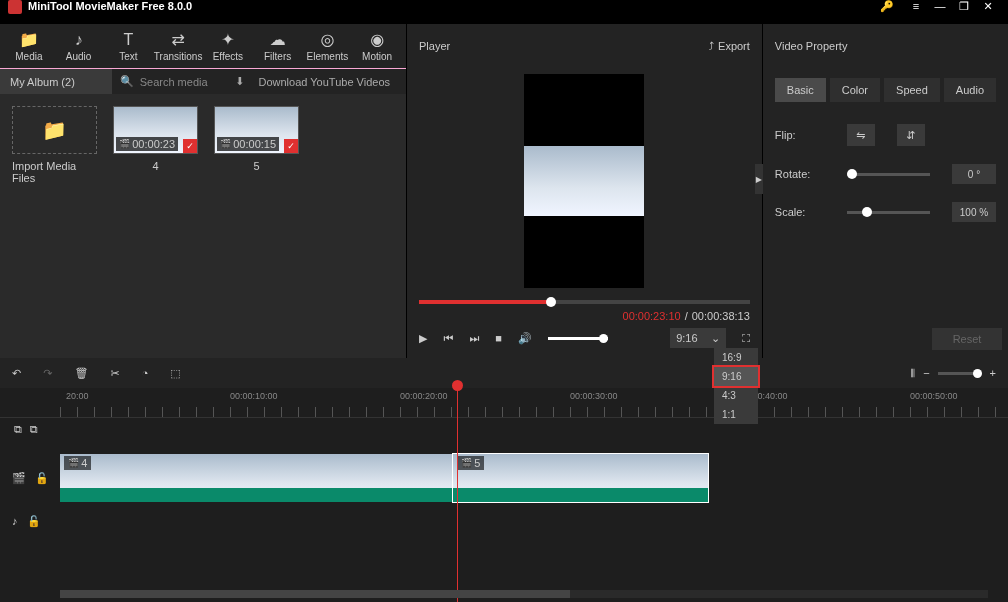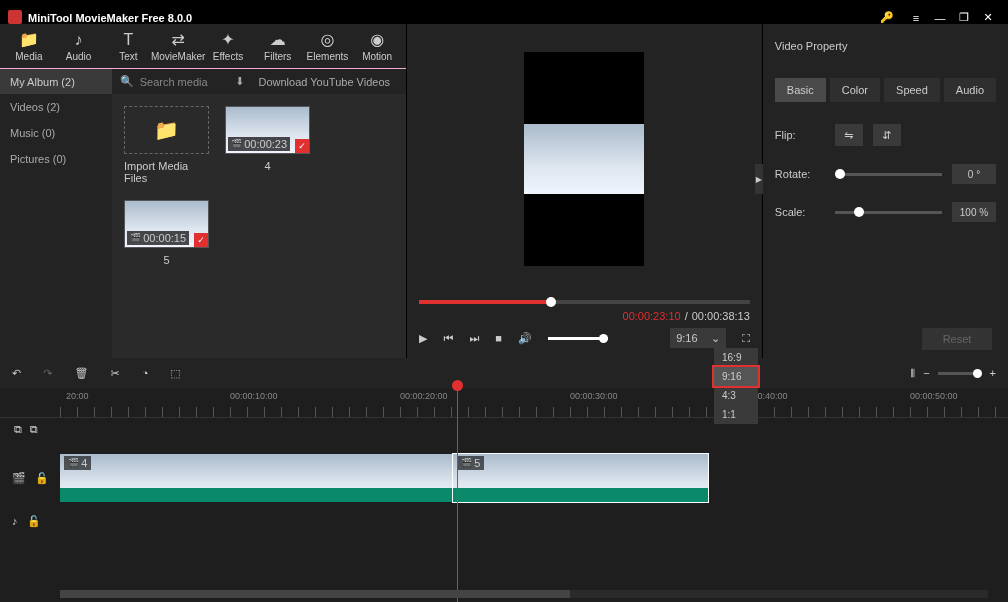--- a/index.html
+++ b/index.html
@@ -1,17 +1,17 @@
 <!DOCTYPE html>
 <html><head>
 <meta charset="utf-8">
 <style>
 *{margin:0;padding:0;box-sizing:border-box;font-family:Arial,sans-serif;font-size:11px;color:#ccc;-webkit-user-select:none;user-select:none}
 body{background:#1a1a1a;width:1008px;height:602px;overflow:hidden;position:relative}
-.titlebar{height:24px;background:#000;display:flex;align-items:flex-end;padding:0 8px}
+.titlebar{height:24px;background:#000;display:flex;align-items:flex-start;padding:0 8px}
 .titlebar .logo{width:14px;height:14px;background:#cc3333;border-radius:2px;margin-right:6px}
 .titlebar .title{font-weight:bold;color:#fff;flex:1}
 .titlebar .key-icon{color:#e0b030;margin-right:10px}
 .titlebar .win-btn{width:24px;text-align:center;color:#fff}
 .main-row{display:flex;height:334px}
 .left-pane{width:407px;background:#2a2a2a;display:flex;flex-direction:column;border-right:1px solid #000}
 .toolbar{height:44px;background:#232323;display:flex;align-items:center;padding:0 4px}
 .tool-btn{width:50px;height:44px;display:flex;flex-direction:column;align-items:center;justify-content:center;gap:2px}
 .tool-btn.active{color:#e03030}
 .tool-btn .ico{font-size:16px}
@@ -45,27 +45,27 @@
 .ctrl-row{display:flex;align-items:center;gap:16px}
 .ctrl-row .spacer{flex:1}
 .vol-bar{width:60px;height:3px;background:#fff;position:relative}
 .vol-bar::after{content:"";position:absolute;right:0;top:-3px;width:9px;height:9px;background:#fff;border-radius:50%}
 .aspect-sel{width:56px;height:20px;background:#3a3a3a;display:flex;align-items:center;justify-content:space-between;padding:0 6px}
 .prop-pane{flex:1;background:#232323;display:flex;flex-direction:column}
 .prop-tabs{display:flex;gap:4px;padding:10px 12px}
 .prop-tab{padding:6px 12px;background:#2f2f2f}
 .prop-tab.active{background:#4a4a4a}
 .prop-body{padding:12px;display:flex;flex-direction:column;gap:18px}
-.prop-row{display:flex;align-items:center;gap:10px}
+.prop-row{display:flex;align-items:center;gap:22px}
 .prop-row .plabel{width:50px}
 .icon-btn{width:28px;height:22px;background:#3a3a3a;display:flex;align-items:center;justify-content:center}
 .slider{flex:1;height:3px;background:#555;position:relative}
 .slider .dot{position:absolute;top:-4px;width:10px;height:10px;background:#fff;border-radius:50%}
 .val-box{width:44px;height:20px;background:#3a3a3a;display:flex;align-items:center;justify-content:center;font-size:10px}
-.reset-btn{position:absolute;bottom:8px;right:16px;width:70px;height:22px;background:#333;display:flex;align-items:center;justify-content:center;color:#666}
+.reset-btn{position:absolute;bottom:8px;right:6px;width:70px;height:22px;background:#333;display:flex;align-items:center;justify-content:center;color:#666}
 .expander{position:absolute;left:-8px;top:140px;width:8px;height:30px;background:#333;display:flex;align-items:center;justify-content:center;font-size:8px}
 .timeline{height:244px;background:#1e1e1e;position:relative}
 .tl-toolbar{height:30px;display:flex;align-items:center;padding:0 12px;gap:22px;background:#232323}
 .tl-toolbar .spacer{flex:1}
 .zoom{display:flex;align-items:center;gap:8px}
 .zoom-track{width:44px;height:3px;background:#555;position:relative}
 .zoom-track::after{content:"";position:absolute;right:0;top:-3px;width:9px;height:9px;background:#fff;border-radius:50%}
 .ruler{height:30px;position:relative;background:#1e1e1e;border-bottom:1px solid #333}
 .ruler .rlabel{position:absolute;top:3px;font-size:9px;color:#888}
 .ruler .ticks{position:absolute;bottom:0;left:60px;right:10px;height:10px;background:repeating-linear-gradient(90deg,#555 0,#555 1px,transparent 1px,transparent 17px)}
@@ -110,21 +110,21 @@
       <div class="tool-btn">
           <span class="ico">♪</span>
           <span class="lbl">Audio</span>
         </div>
       <div class="tool-btn">
           <span class="ico">T</span>
           <span class="lbl">Text</span>
         </div>
       <div class="tool-btn">
           <span class="ico">⇄</span>
-          <span class="lbl">MovieMaker</span>
+          <span class="lbl">Transitions</span>
         </div>
       <div class="tool-btn">
           <span class="ico">✦</span>
           <span class="lbl">Effects</span>
         </div>
       <div class="tool-btn">
           <span class="ico">☁</span>
           <span class="lbl">Filters</span>
         </div>
       <div class="tool-btn">
@@ -140,25 +140,20 @@
       <div class="album-label">My Album (2)</div>
       <div class="search-area">
         <span>🔍</span>
         <span style="color:#888">Search media</span>
         <span style="flex:1"></span>
         <span class="yt-dl">⬇</span>
         <span class="yt-dl">Download YouTube Videos</span>
       </div>
     </div>
     <div class="content-area">
-      <div class="sidebar">
-        <div class="item">Videos (2)</div>
-        <div class="item">Music (0)</div>
-        <div class="item">Pictures (0)</div>
-      </div>
       <div class="media-grid">
         <div class="media-item">
           <div class="thumb dashed">
               <span style="font-size:20px">📁</span>
             </div>
           <span>Import Media Files</span>
         </div>
         <div class="media-item">
           <div class="thumb snow">
               <div class="dur">🎬 <span>00:00:23</span></div>
@@ -171,20 +166,27 @@
               <div class="dur">🎬 <span>00:00:15</span></div>
               <div class="check">✓</div>
             </div>
           <span>5</span>
         </div>
       </div>
     </div>
   </div>
 
   <div class="player-pane">
+    <div class="pane-hd">
+      <span>Player</span>
+      <div class="export-btn">
+          <span>⤴</span>
+          <span>Export</span>
+        </div>
+    </div>
     <div class="preview-area">
       <div class="preview-box">
           <div class="preview-img"></div>
         </div>
     </div>
     <div class="player-controls">
       <div class="seek">
           <div class="prog"></div>
         </div>
       <div class="time-row">

